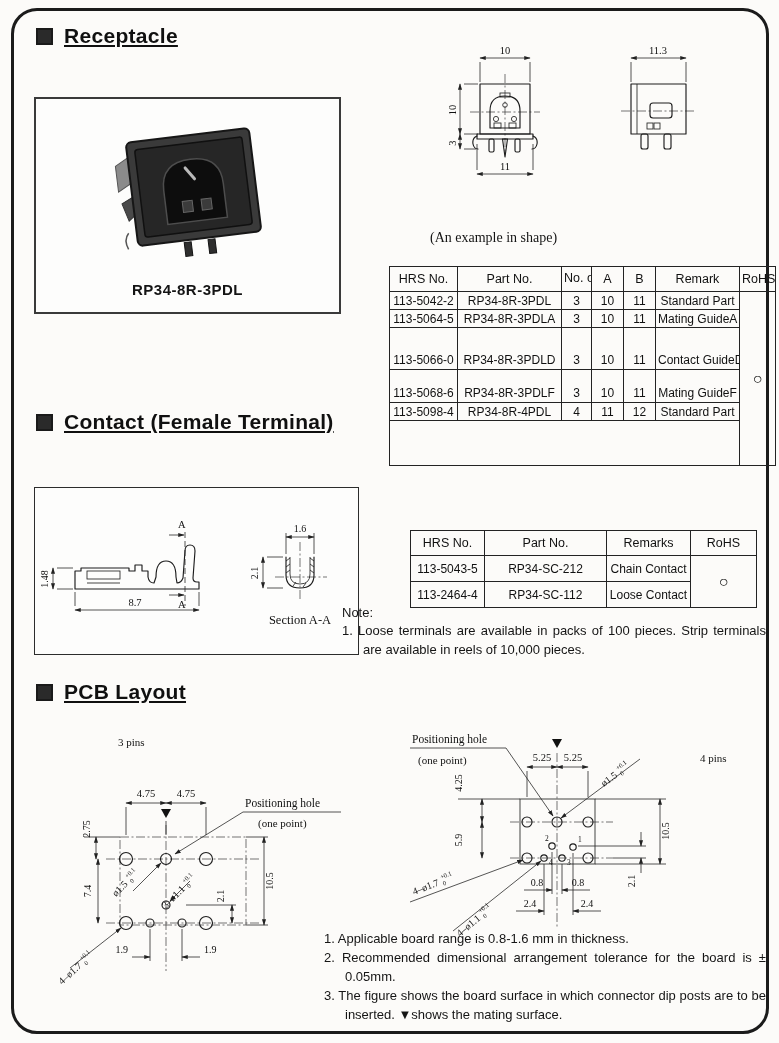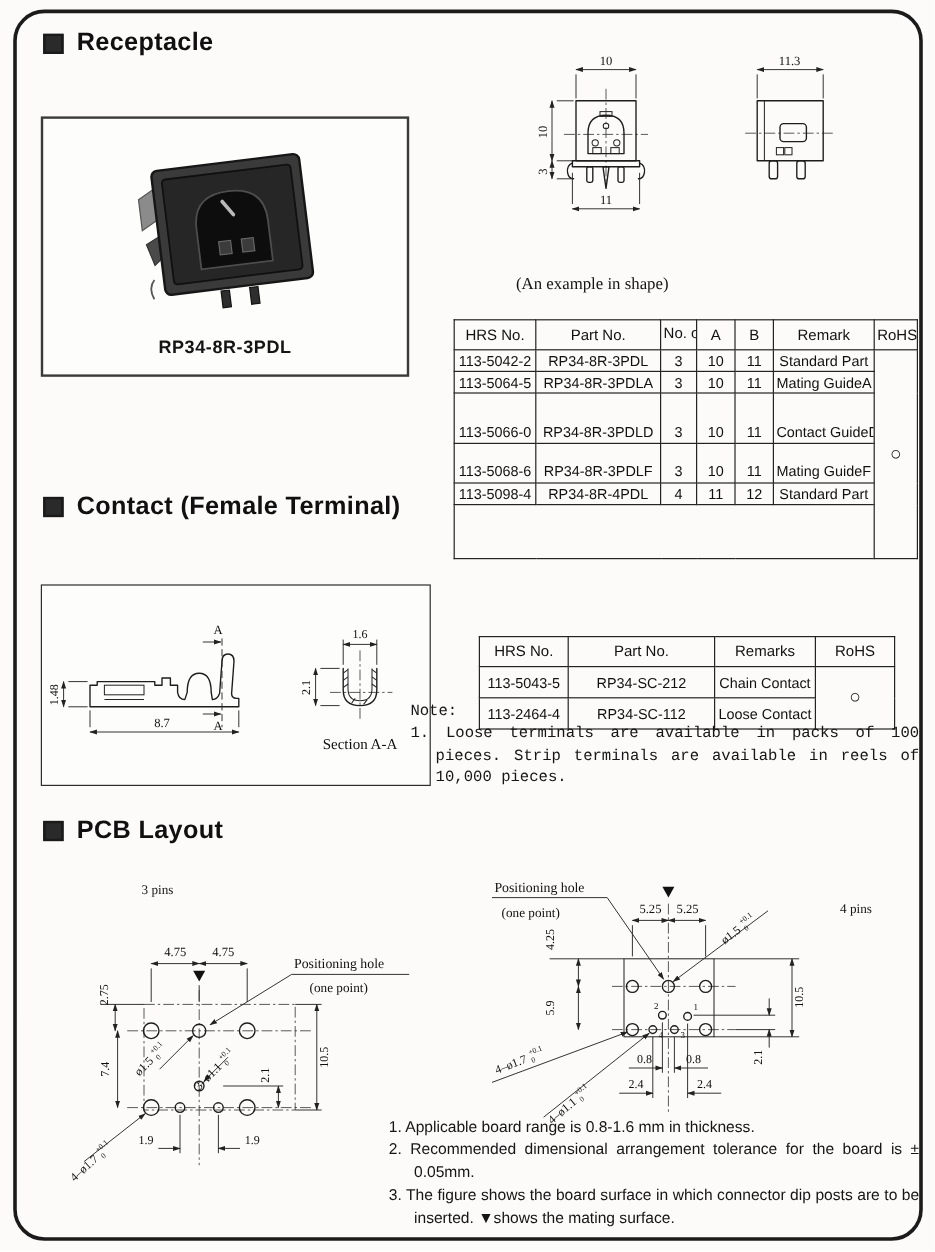--- a/index.html
+++ b/index.html
@@ -1,25 +1,25 @@
 <!DOCTYPE html>
 <html><head>
 <meta charset="utf-8">
 <style>
   html,body{margin:0;padding:0;background:#ffffff;}
   #page{position:relative;width:779px;height:1043px;background:#fcfbf9;font-family:"Liberation Sans",sans-serif;color:#141414;overflow:hidden;}
   #page-border{position:absolute;left:11px;top:8px;right:10px;bottom:9px;border:3px solid #1b1b1b;border-radius:26px;}
   .abs{position:absolute;}
-  .sec-head{display:flex;align-items:center;gap:11px;font-size:21px;font-weight:bold;letter-spacing:.3px;color:#101010;}
+  .sec-head{display:flex;align-items:center;gap:11px;font-size:21px;font-weight:bold;letter-spacing:.3px;color:#101010;text-decoration:underline;}
   .sq{width:17px;height:17px;background:#2a2a2a;box-shadow:inset 0 0 0 2px #1a1a1a;flex:0 0 auto;}
   
   #photo-box{border:2px solid #3a3a3a;background:#fdfdfc;}
   #photo-label{position:absolute;left:0;right:0;bottom:14px;text-align:center;font-weight:bold;font-size:15px;letter-spacing:.5px;}
   
-  table.dt-table{border-collapse:collapse;table-layout:fixed;font-size:12px;color:#111;}
+  table.dt-table{border-collapse:collapse;table-layout:fixed;font-size:12px;color:#111;margin-left:11px;}
   table.dt-table th,table.dt-table td{border:1.4px solid #232323;padding:0 2px;text-align:center;font-weight:normal;overflow:hidden;white-space:nowrap;}
   table.dt-table th{font-size:12.5px;}
   th.small-h{font-size:9px;line-height:1.05;white-space:normal;}
   td.al{text-align:left;padding-left:5px;}
   tr.r-h td,tr.r-h th{height:24px;}
   tr.r17 td{height:17px;}
   tr.r-tall1 td{height:39px;vertical-align:bottom;padding-bottom:2px;}
   tr.r-tall2 td{height:30px;vertical-align:bottom;padding-bottom:2px;}
   tr.r-fill td{height:44px;}
   tr.r25 td{height:25px;}
@@ -263,21 +263,21 @@
       <td rowspan="2" class="rohs-cell">○</td>
     </tr>
     <tr class="r25">
       <td>113-2464-4</td>
       <td>RP34-SC-112</td>
       <td class="al">Loose Contact</td>
     </tr>
   </tbody>
     </table>
 
-  <div class="abs note-block" style="left:342px;top:584px;width:424px;font-family:Liberation Mono, monospace;">
+  <div class="abs note-block" style="left:342px;top:604px;width:424px;">
     <div>Note:</div>
     <div class="note-item">1.  Loose terminals are available in packs of 100 pieces. Strip terminals are available in reels of 10,000 pieces.</div>
   </div>
 
   <div class="abs sec-head" style="left:36px;top:680px;">
     <span class="sq"></span>
     <span>PCB Layout</span>
   </div>
 
   <div class="abs pins-title" style="left:118px;top:736px;">3 pins</div>

